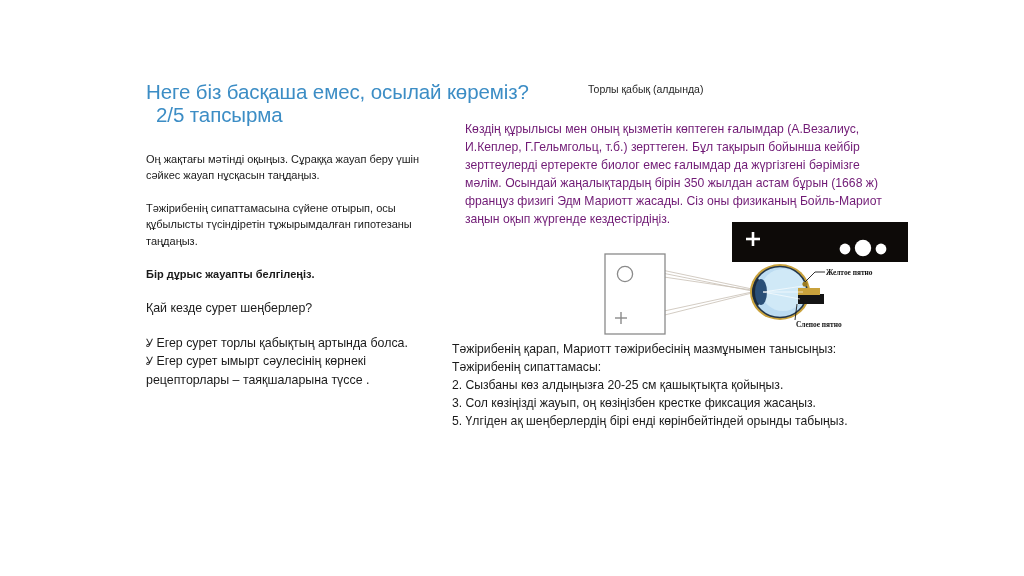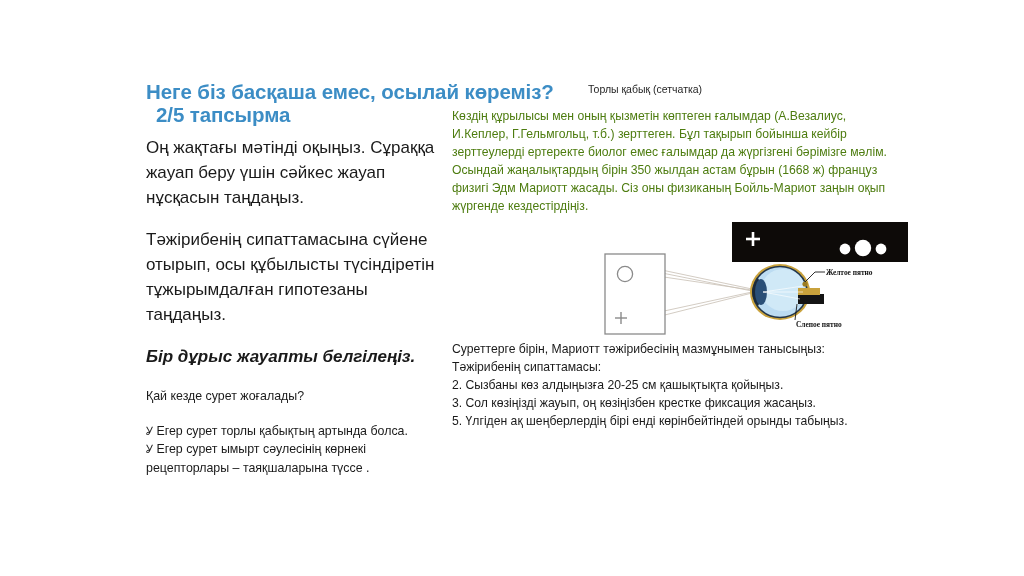--- a/index.html
+++ b/index.html
@@ -23,21 +23,21 @@
 
   
   .title-block {
     position: absolute;
     left: 146px;
     top: 80px;
     width: 460px;
   }
   .title-line {
     font-size: 20.5px;
-    font-weight: bold;
+    font-weight: normal;
     color: #3c8dc5;
     line-height: 1.13;
     letter-spacing: -0.1px;
     white-space: nowrap;
   }
   .title-line.second {
     padding-left: 10px;
   }
 
   
@@ -51,28 +51,27 @@
   }
 
   
   .left-col {
     position: absolute;
     left: 146px;
     top: 136px;
     width: 300px;
   }
   .lc-para {
-    font-size: 17px;
+    font-size: 11px;
     line-height: 1.47;
     color: #1a1a1a;
-    margin: 0 0 17px 0;
+    margin: 15px 0 17px 0;
   }
   .lc-para.bold-italic {
     font-weight: bold;
-    font-style: italic;
     margin-bottom: 17px;
   }
   .lc-question {
     font-size: 12.4px;
     line-height: 1.47;
     margin: 0 0 17px 0;
   }
   .lc-options {
     margin: 0;
     padding: 0;
@@ -92,23 +91,23 @@
   
   .right-col-top {
     position: absolute;
     left: 452px;
     top: 107px;
     width: 448px;
   }
   .rc-para {
     font-size: 12.2px;
     line-height: 1.48;
-    margin: 0;
+    margin: 13px;
     text-align: left;
-    color: #4d7c0f;
+    color: #701a75;
   }
 
   .right-col-bottom {
     position: absolute;
     left: 452px;
     top: 340px;
     width: 452px;
   }
   .rc-line {
     font-size: 12.2px;
@@ -130,27 +129,27 @@
 </head>
 <body>
 
 <div class="slide">
 
   <div class="title-block">
     <div class="title-line">Неге біз басқаша емес, осылай көреміз?</div>
     <div class="title-line second">2/5 тапсырма</div>
   </div>
 
-  <div class="retina-caption">Торлы қабық (сетчатка)</div>
+  <div class="retina-caption">Торлы қабық (алдында)</div>
 
   <div class="left-col">
     <p class="lc-para">Оң жақтағы мәтінді оқыңыз. Сұраққа жауап беру үшін сәйкес жауап нұсқасын таңдаңыз.</p>
     <p class="lc-para">Тәжірибенің сипаттамасына сүйене отырып, осы құбылысты түсіндіретін тұжырымдалған гипотезаны таңдаңыз.</p>
     <p class="lc-para bold-italic">Бір дұрыс жауапты белгілеңіз.</p>
-    <p class="lc-question">Қай кезде сурет  жоғалады?</p>
+    <p class="lc-question">Қай кезде сурет  шеңберлер?</p>
     <ul class="lc-options">
       <li><span class="opt-bullet">Ỿ</span> <span>Егер сурет торлы қабықтың артында болса.</span></li>
       <li><span class="opt-bullet">Ỿ</span> <span>Егер сурет ымырт сәулесінің көрнекі рецепторлары – таяқшаларына  түссе .</span></li>
     </ul>
   </div>
 
   <div class="right-col-top">
     <p class="rc-para">Көздің құрылысы мен оның  қызметін көптеген ғалымдар (А.Везалиус, И.Кеплер, Г.Гельмгольц, т.б.) зерттеген. Бұл тақырып бойынша кейбір зерттеулерді ертеректе биолог емес ғалымдар да жүргізгені бәрімізге мәлім. Осындай жаңалықтардың бірін 350 жылдан астам бұрын (1668 ж) француз физигі  Эдм Мариотт жасады. Сіз оны физиканың Бойль-Мариот заңын оқып жүргенде кездестірдіңіз.</p>
   </div>
 
@@ -213,20 +212,20 @@
         <line x1="215" y1="50" x2="225" y2="50"></line>
         <line x1="197" y1="82" x2="195" y2="98"></line>
       </g>
 
       <text x="226" y="53" font-family="'Liberation Serif', serif" font-size="7.4" font-weight="bold" fill="#111111">Желтое пятно</text>
       <text x="196" y="105" font-family="'Liberation Serif', serif" font-size="7.4" font-weight="bold" fill="#111111">Слепое пятно</text>
     </svg>
   </div>
 
   <div class="right-col-bottom">
-    <p class="rc-line">Суреттерге бірін, Мариотт тәжірибесінің мазмұнымен танысыңыз:</p>
+    <p class="rc-line">Тәжірибенің қарап, Мариотт тәжірибесінің мазмұнымен танысыңыз:</p>
     <p class="rc-line">Тәжірибенің сипаттамасы:</p>
     <p class="rc-line">2. Сызбаны көз алдыңызға 20-25 см қашықтықта қойыңыз.</p>
     <p class="rc-line">3. Сол көзіңізді жауып, оң көзіңізбен кресткe фиксация жасаңыз.</p>
     <p class="rc-line">5. Үлгіден ақ шеңберлердің бірі енді көрінбейтіндей орынды табыңыз.</p>
   </div>
 
 </div>
 
 </body></html>

